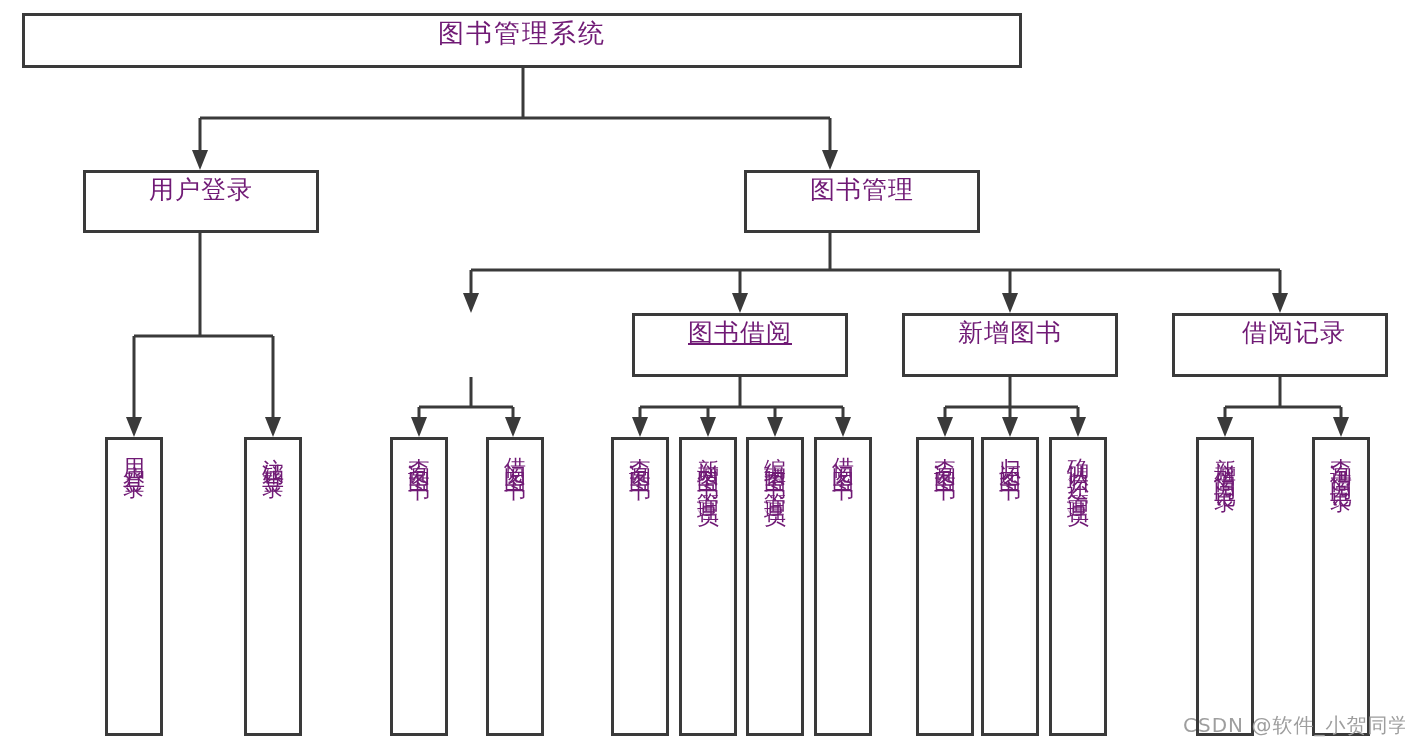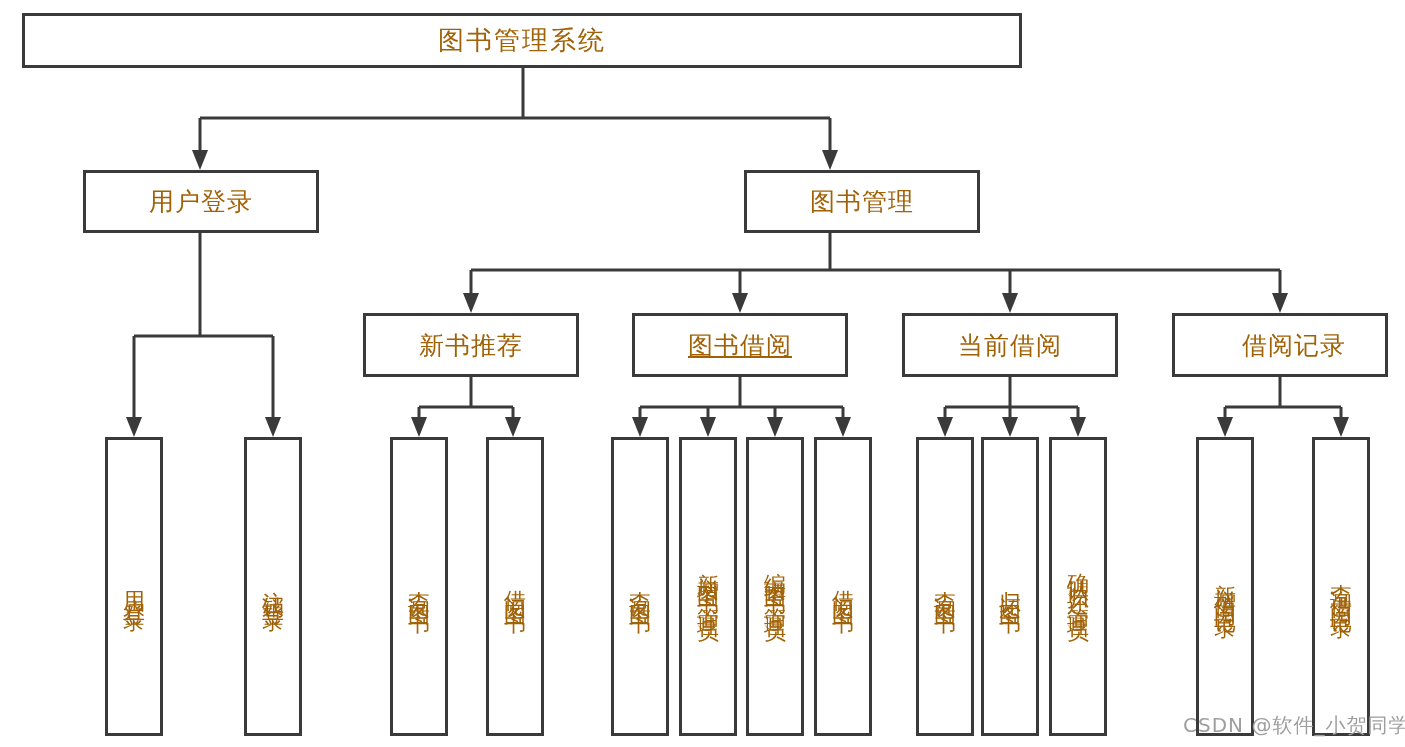--- a/index.html
+++ b/index.html
@@ -15,23 +15,22 @@
     position: absolute;
     left: 0; top: 0;
     width: 1405px; height: 747px;
   }
   .box {
     position: absolute;
     box-sizing: border-box;
     border: 3px solid #3a3a3a;
     background: #ffffff;
     display: flex;
-    align-items: center;
     justify-content: center;
-    color: #a16207;
+    color: #701a75;
   }
   .rootbox { font-size: 26px; letter-spacing: 2px; }
   .hbox   { font-size: 25px; letter-spacing: 1px; }
   .vbox   { font-size: 22px; }
   .vbox .vtext {
     writing-mode: vertical-rl;
     text-orientation: mixed;
     letter-spacing: 7px;
     line-height: 1;
     white-space: nowrap;
@@ -87,28 +86,25 @@
     <span>图书管理系统</span>
   </div>
 
   <div class="box hbox" style="left:83px; top:170px; width:236px; height:63px;">
     <span>用户登录</span>
   </div>
   <div class="box hbox" style="left:744px; top:170px; width:236px; height:63px;">
     <span>图书管理</span>
   </div>
 
-  <div class="box hbox" style="left:363px; top:313px; width:216px; height:64px;">
-    <span>新书推荐</span>
-  </div>
   <div class="box hbox" style="left:632px; top:313px; width:216px; height:64px;text-decoration:underline;">
     <span>图书借阅</span>
   </div>
   <div class="box hbox" style="left:902px; top:313px; width:216px; height:64px;">
-    <span>当前借阅</span>
+    <span>新增图书</span>
   </div>
   <div class="box hbox" style="left:1172px; top:313px; width:216px; height:64px;padding-left:28px;">
     <span>借阅记录</span>
   </div>
 
   <div class="box vbox" style="left:105px; top:437px; width:58px; height:299px;">
     <span class="vtext">用户登录</span>
   </div>
   <div class="box vbox" style="left:244px; top:437px; width:58px; height:299px;">
     <span class="vtext">注销登录</span>

